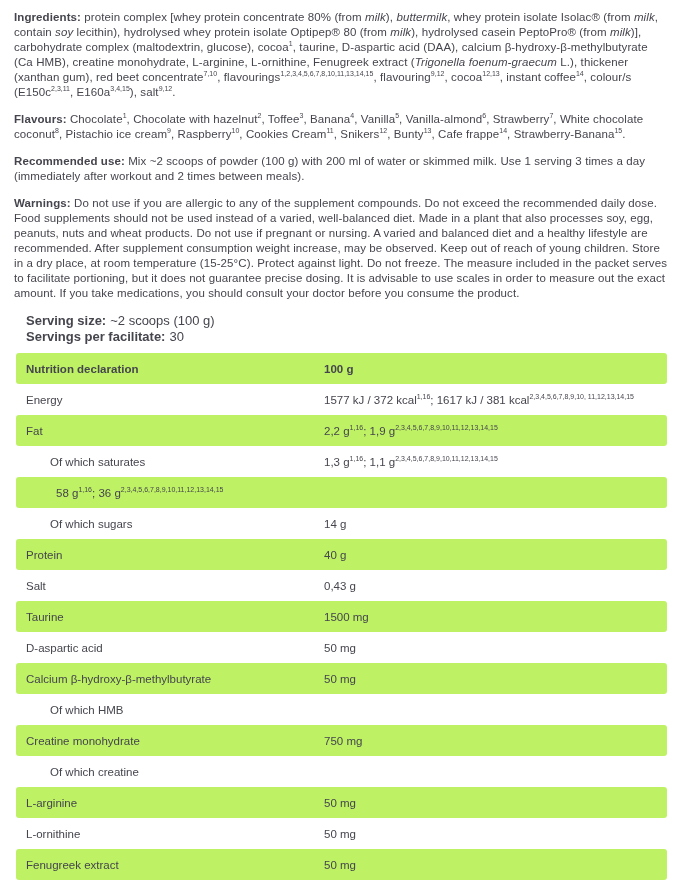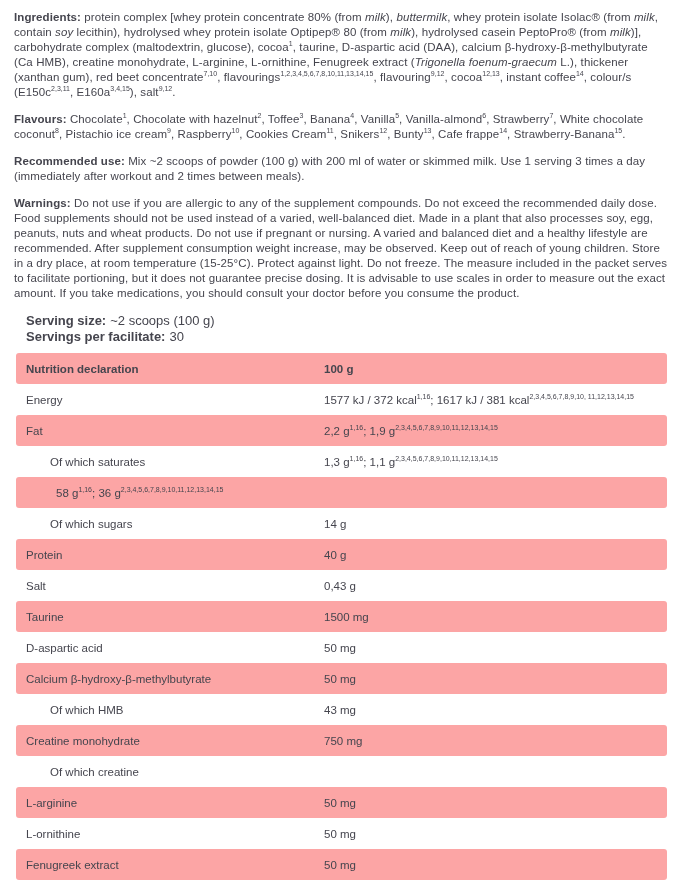--- a/index.html
+++ b/index.html
@@ -35,21 +35,21 @@
     margin: 8px 2px 0 2px;
   }
   .nrow {
     display: flex;
     align-items: center;
     min-height: 31px;
     padding: 0 10px;
     border-radius: 3px;
     font-size: 11.5px;
   }
-  .nrow.shade { background: #fca5a5; }
+  .nrow.shade { background: #bef264; }
   .nrow .lbl {
     width: 268px;
     flex: none;
   }
   .nrow.indent .lbl { padding-left: 24px; width: 244px; }
   .nrow .val { flex: 1; margin-left: 30px; }
   .nrow.head { font-weight: bold; }
 </style>
 </head>
 <body>
@@ -112,21 +112,20 @@
       <div class="nrow">
         <span class="lbl">D-aspartic acid</span>
         <span class="val"><span>50 mg</span></span>
       </div>
       <div class="nrow shade">
         <span class="lbl">Calcium β-hydroxy-β-methylbutyrate</span>
         <span class="val"><span>50 mg</span></span>
       </div>
       <div class="nrow indent">
         <span class="lbl">Of which HMB</span>
-        <span class="val"><span>43 mg</span></span>
       </div>
       <div class="nrow shade">
         <span class="lbl">Creatine monohydrate</span>
         <span class="val"><span>750 mg</span></span>
       </div>
       <div class="nrow indent">
         <span class="lbl">Of which creatine</span>
       </div>
       <div class="nrow shade">
         <span class="lbl">L-arginine</span>

